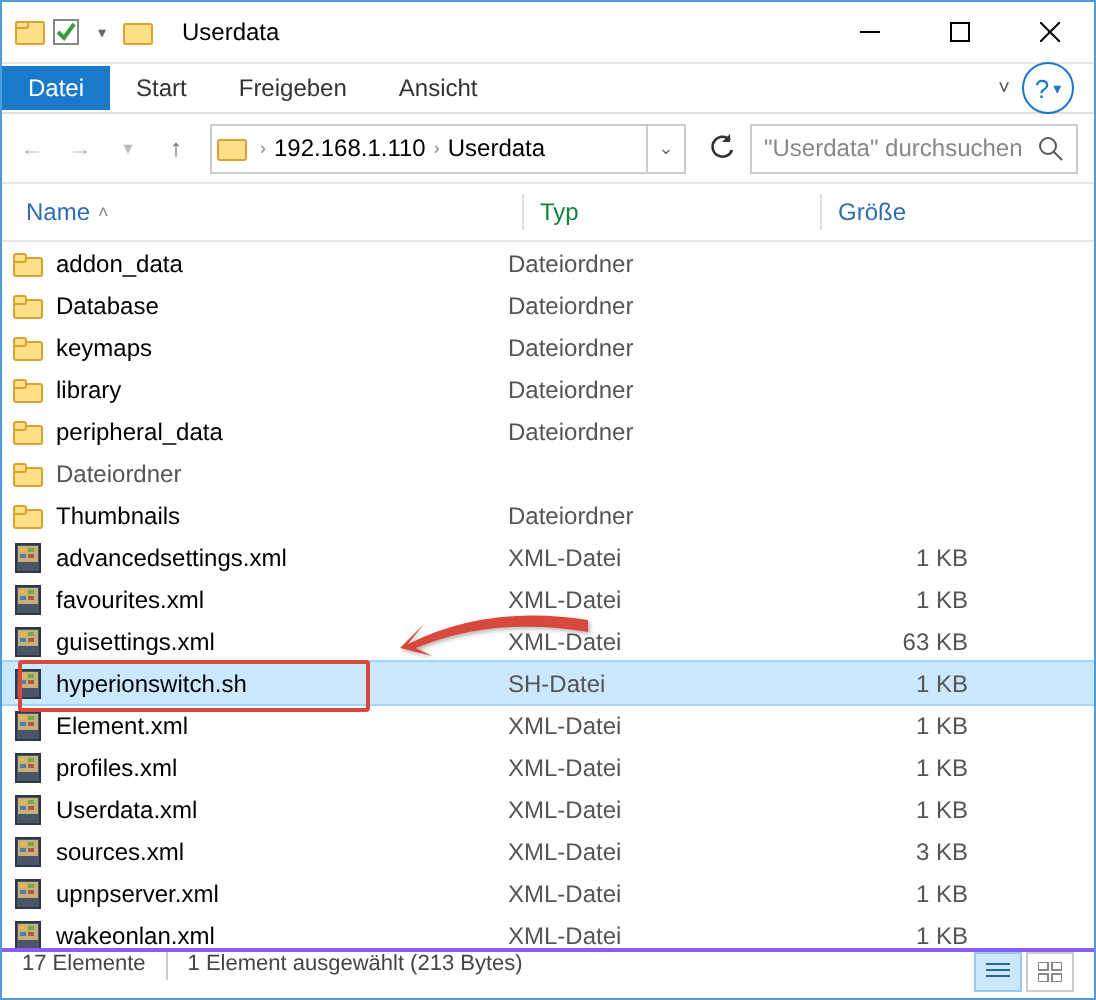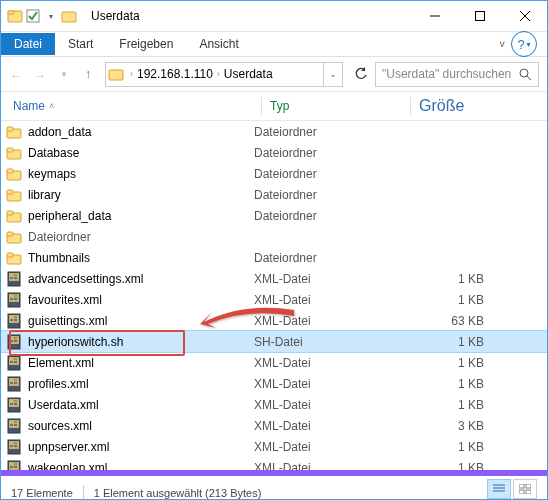--- a/index.html
+++ b/index.html
@@ -23,34 +23,34 @@
 .bc{display:flex;align-items:center;flex:1;padding:0 4px;gap:2px}
 .bp{padding:0 2px}
 .bs{color:#888;font-size:9px}
 .ad{width:18px;height:100%;border-left:1px solid #ccc;display:flex;align-items:center;justify-content:center;font-size:9px;color:#666}
 .rf{width:24px;height:23px;display:flex;align-items:center;justify-content:center;color:#333}
 .sb{width:150px;height:23px;border:1px solid #ccc;display:flex;align-items:center;padding:0 6px;color:#888;margin-right:4px}
 .sb .si{margin-left:auto;color:#555}
 .hd{height:28px;display:flex;align-items:center;border-bottom:1px solid #e8e8e8;padding-left:12px}
 .hc1{width:248px;font-size:12px;color:#2f6cb3}
 .hc2{width:140px;font-size:12px;color:#15803d}
-.hc3{width:90px;font-size:16px;color:#2f6cb3}
+.hc3{width:90px;font-size:12px;color:#2f6cb3}
 .h1w{display:flex;align-items:center;width:248px}
 .ha{font-size:9px;color:#888;margin-left:4px}
 .hsep{width:1px;height:18px;background:#e0e0e0;margin-right:8px}
 .fl{flex:1;overflow:auto}
 .fr{height:21px;display:flex;align-items:center;padding-left:5px}
 .fr.sel{background:#cce8ff;outline:1px solid #a3d3ff}
 .fr.hl{position:relative}
 .hlbox{position:absolute;left:8px;top:-1px;width:172px;height:22px;border:2px solid #d8483d;border-radius:2px;pointer-events:none}
 .ic{width:16px;height:16px;margin-right:6px;flex-shrink:0}
 .fn{width:226px;font-size:12px}
 .ft{width:140px;font-size:12px;color:#555}
 .fs{width:90px;font-size:12px;color:#555;text-align:right;padding-right:12px}
-.st{height:23px;border-top:6px solid #8b5cf6;display:flex;align-items:flex-end;padding:0 10px;font-size:11px;color:#444;gap:10px}
+.st{height:23px;border-top:2px solid #8b5cf6;display:flex;align-items:flex-start;padding:0 10px;font-size:11px;color:#444;gap:10px}
 .stsep{width:1px;height:14px;background:#ccc}
 .vw{margin-left:auto;display:flex;gap:2px}
 .vb{width:22px;height:18px;border:1px solid #ccc;display:flex;align-items:center;justify-content:center;font-size:11px}
 .vb.ac{background:#cce8ff;border-color:#99c9ef}
 .arrow{position:absolute;left:193px;top:303px;pointer-events:none}
 svg{display:block}
 </style>
 </head>
 <body>
 

